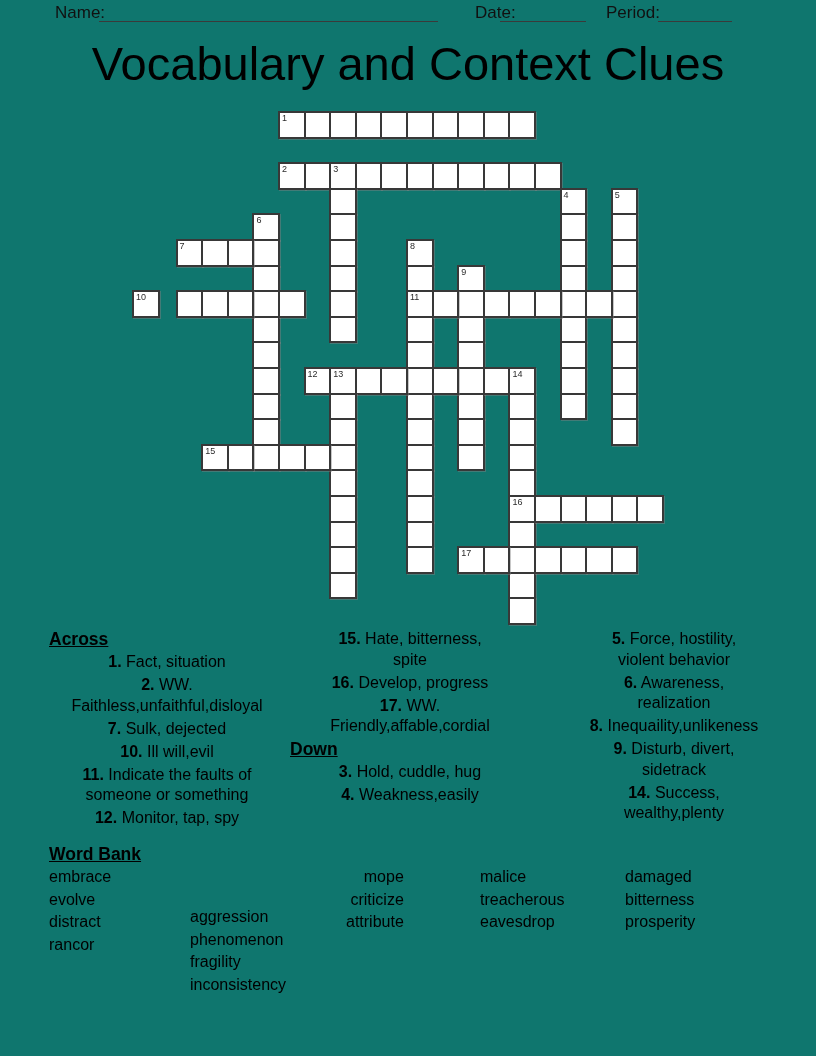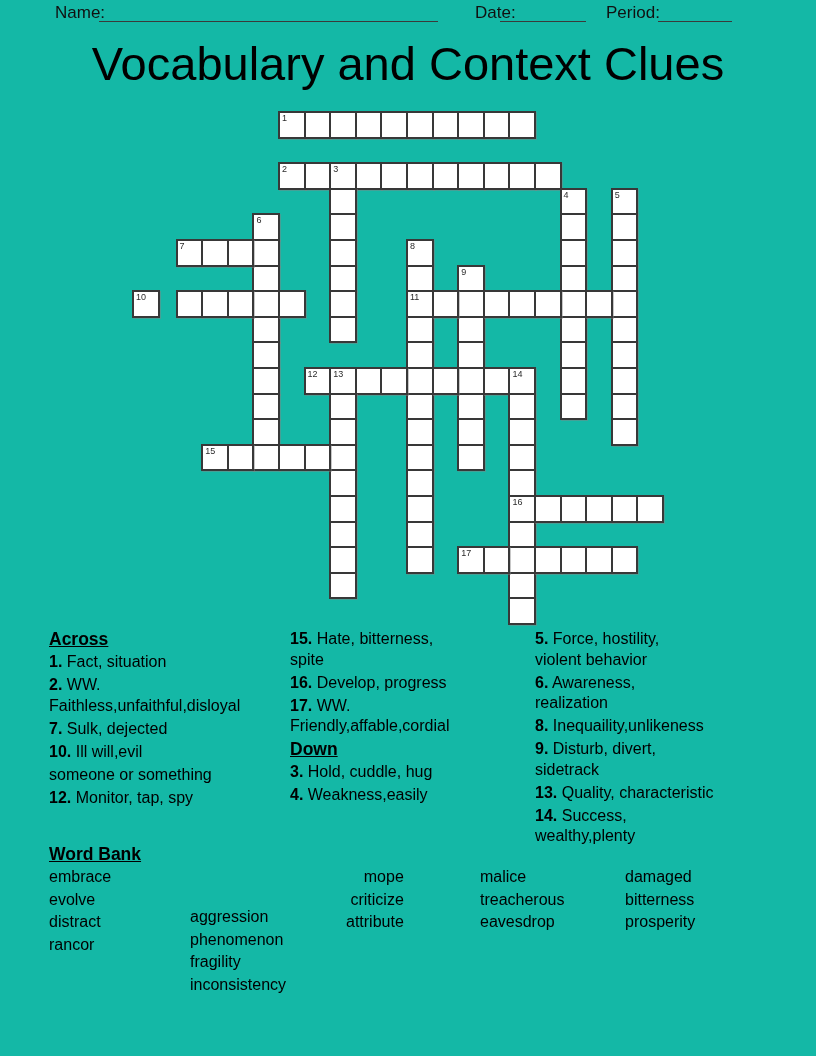--- a/index.html
+++ b/index.html
@@ -1,16 +1,16 @@
 <!DOCTYPE html>
 <html><head>
 <meta charset="utf-8">
 <style>
   html,body{margin:0;padding:0;background:#fff;}
-  .page{position:relative;width:816px;height:1056px;background:#14b8a6;
+  .page{position:relative;width:816px;height:1056px;background:#0f766e;
         font-family:"Liberation Sans",sans-serif;color:#000;overflow:hidden;}
 
   
   .hdr-label{position:absolute;font-size:17px;color:#111;white-space:nowrap;}
   .blank{position:absolute;height:18px;border-bottom:1.7px solid #3a3a3a;}
 
   
   .title{position:absolute;top:36px;left:0;width:100%;text-align:center;
          font-size:47px;font-weight:400;color:#000;white-space:nowrap;}
 
@@ -20,21 +20,21 @@
         border:2px solid #383838;background:#fff;
         box-shadow:1px 1px 0 rgba(130,130,130,0.45);}
   .cell-num{position:absolute;top:0px;left:2px;font-size:9px;line-height:10px;
             color:#2b2b2b;}
 
   
   .clue-col{position:absolute;top:629px;}
   .clue-heading{font-size:17.5px;font-weight:bold;text-decoration:underline;
                 line-height:20.5px;margin-bottom:2.5px;}
   .clue{font-size:16px;line-height:20.5px;margin-bottom:2.5px;}
-  .clue-line{white-space:nowrap;}
+  .clue-line{white-space:nowrap;text-align:center;}
   .clue-num{font-weight:bold;}
 
   
   .wb-heading{position:absolute;left:49px;top:844px;font-size:17.5px;
               font-weight:bold;text-decoration:underline;}
   .wb-col{position:absolute;top:866px;}
   .wb-word{font-size:16px;line-height:22.5px;white-space:nowrap;}
 </style>
 </head>
 <body>
@@ -228,20 +228,21 @@
           <div class="clue-line"><b class="clue-num">2.</b> <span>WW.</span></div>
           <div class="clue-line"><span>Faithless,unfaithful,disloyal</span></div>
         </div>
         <div class="clue">
           <div class="clue-line"><b class="clue-num">7.</b> <span>Sulk, dejected</span></div>
         </div>
         <div class="clue">
           <div class="clue-line"><b class="clue-num">10.</b> <span>Ill will,evil</span></div>
         </div>
         <div class="clue">
+          <div class="clue-line"><b class="clue-num">11.</b> <span>Indicate the faults of</span></div>
           <div class="clue-line"><span>someone or something</span></div>
         </div>
         <div class="clue">
           <div class="clue-line"><b class="clue-num">12.</b> <span>Monitor, tap, spy</span></div>
         </div>
       </div>
       <div class="clue-col" style="left: 290px; width: 240px;">
         <div class="clue">
           <div class="clue-line"><b class="clue-num">15.</b> <span>Hate, bitterness,</span></div>
           <div class="clue-line"><span>spite</span></div>
@@ -269,23 +270,20 @@
         <div class="clue">
           <div class="clue-line"><b class="clue-num">6.</b> <span>Awareness,</span></div>
           <div class="clue-line"><span>realization</span></div>
         </div>
         <div class="clue">
           <div class="clue-line"><b class="clue-num">8.</b> <span>Inequaility,unlikeness</span></div>
         </div>
         <div class="clue">
           <div class="clue-line"><b class="clue-num">9.</b> <span>Disturb, divert,</span></div>
           <div class="clue-line"><span>sidetrack</span></div>
-        </div>
-        <div class="clue">
-          <div class="clue-line"><b class="clue-num">13.</b> <span>Quality, characteristic</span></div>
         </div>
         <div class="clue">
           <div class="clue-line"><b class="clue-num">14.</b> <span>Success,</span></div>
           <div class="clue-line"><span>wealthy,plenty</span></div>
         </div>
       </div>
     </div>
 
   <div class="wb-heading">Word Bank</div>
   <div id="wordbank-cols">

